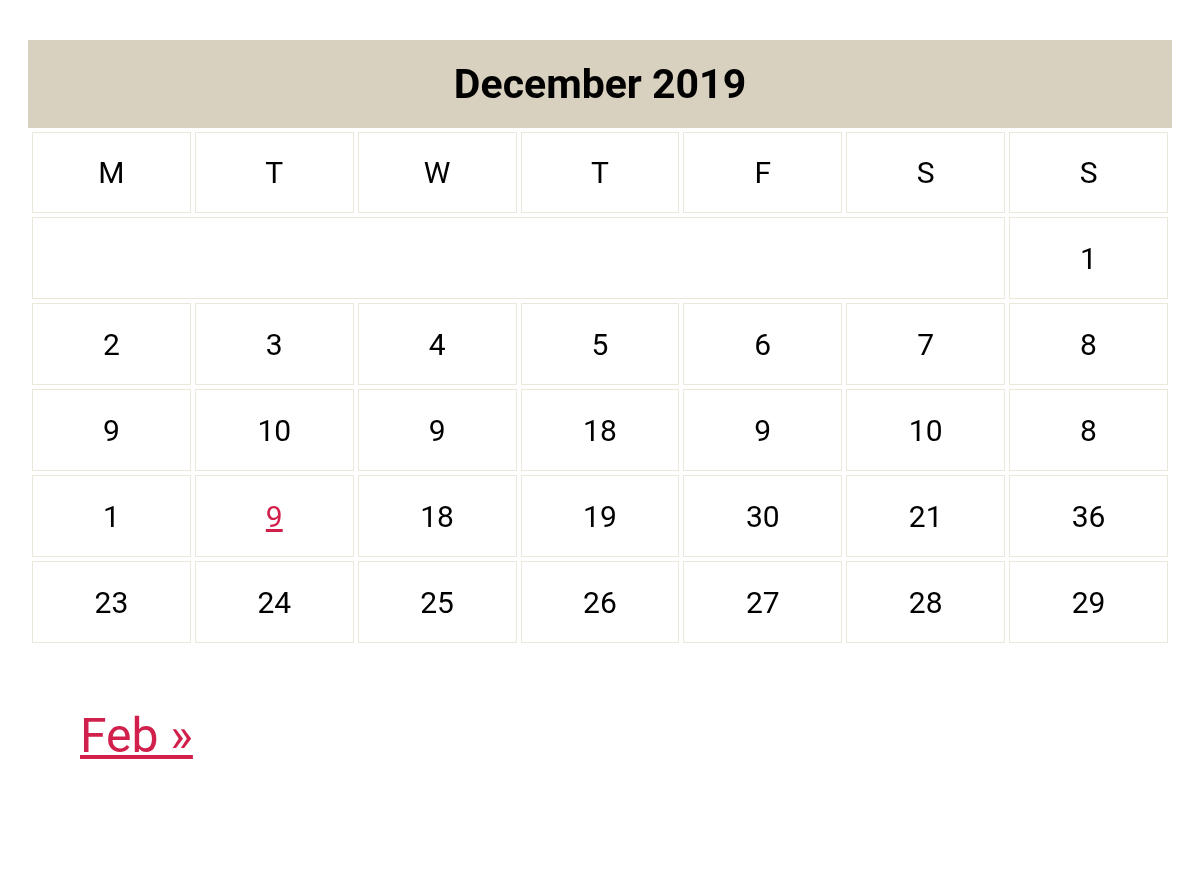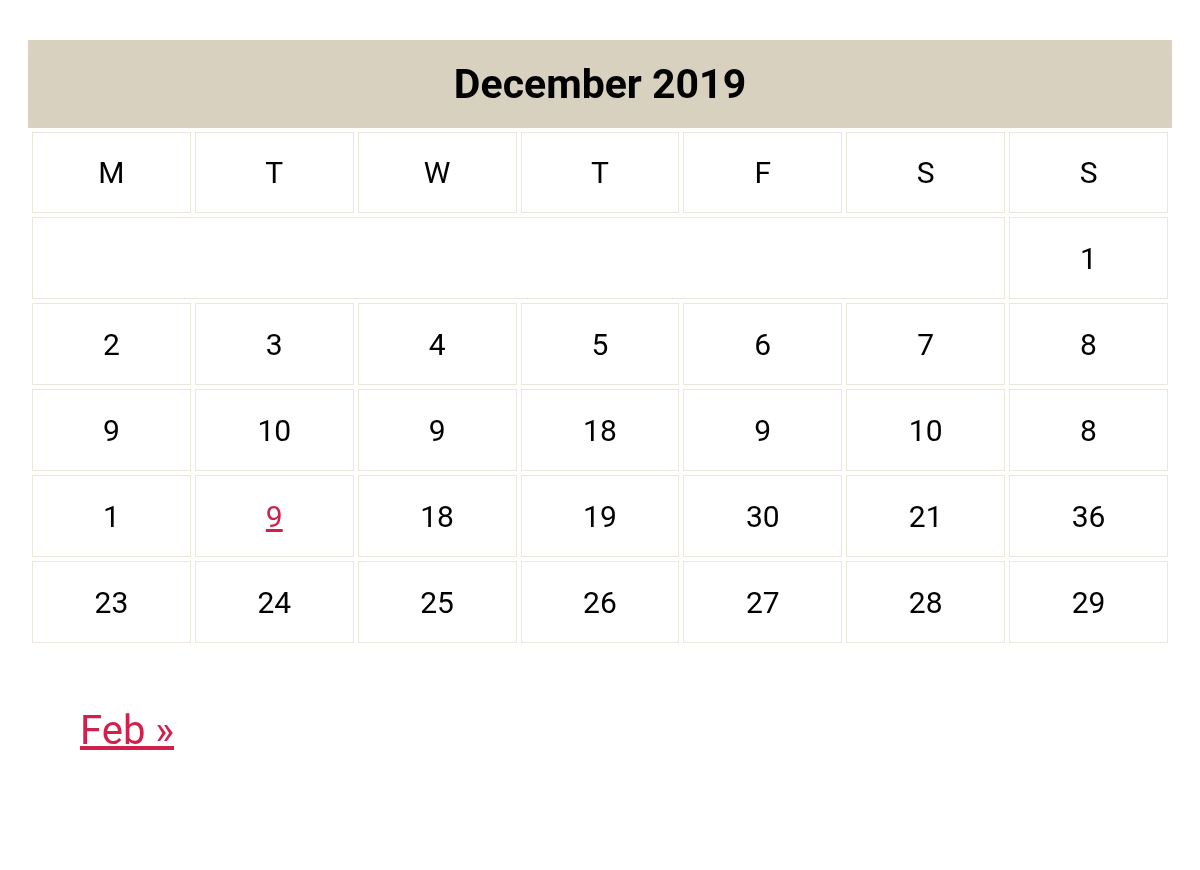--- a/index.html
+++ b/index.html
@@ -56,21 +56,21 @@
       color: #d0204b;
       text-decoration: underline;
     }
     .nav {
       margin-top: 60px;
       padding-left: 52px;
     }
     .nav a {
       color: #d0204b;
       text-decoration: underline;
-      font-size: 40px;
+      font-size: 48px;
     }
   </style>
 </head>
 <body>
 
 <table class="calendar">
   <caption>December 2019</caption>
   <thead>
     <tr id="weekday-row">
         <th>M</th>

